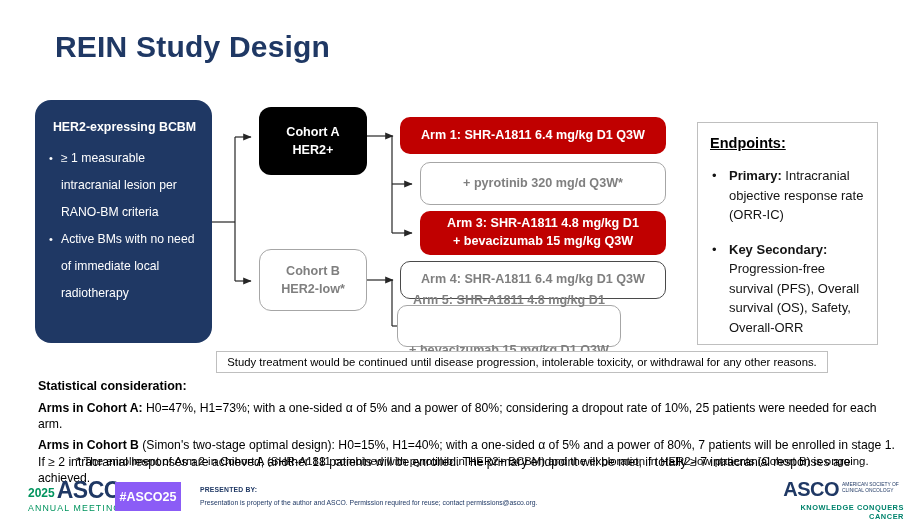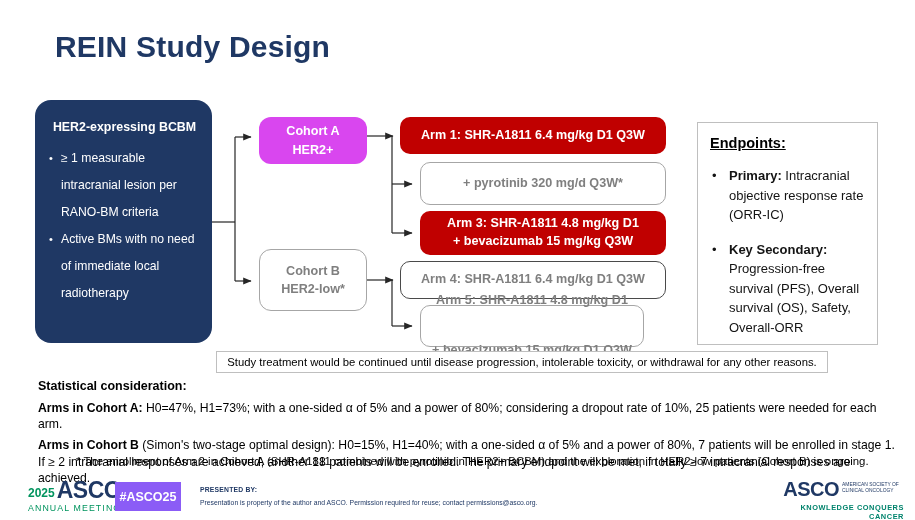--- a/index.html
+++ b/index.html
@@ -13,34 +13,34 @@
   .popbox { position:absolute; left:35px; top:100px; width:177px; height:243px; background:#1F3864;
             border-radius:16px; color:#fff; padding:20px 12px 0 14px; }
   .popbox .ptitle { font-weight:bold; font-size:12.4px; text-align:center; margin-bottom:11px; }
   .popbox ul { list-style:none; }
   .popbox li { position:relative; padding-left:12px; font-size:12.2px; line-height:27px; }
   .popbox li::before { content:"•"; position:absolute; left:0; top:0; font-size:11px; }
 
   
   .cohort { position:absolute; width:108px; display:flex; flex-direction:column; justify-content:center;
             align-items:center; font-weight:bold; font-size:12.6px; line-height:1.45; border-radius:12px; text-align:center; }
-  .cohortA { left:259px; top:117px; height:47px; background:#d946ef; color:#fff; }
+  .cohortA { left:259px; top:107px; height:68px; background:#000000; color:#fff; }
   .cohortB { left:259px; top:249px; height:62px; background:#fff; color:#7F7F7F; border:1.5px solid #A6A6A6; }
 
   
   .arm { position:absolute; display:flex; flex-direction:column; justify-content:center; align-items:center;
          font-weight:bold; font-size:12.6px; line-height:1.4; border-radius:10px; text-align:center; }
   .arm.red { background:#C00000; color:#fff; }
   .arm.outline { background:#fff; color:#7F7F7F; border:1.5px solid #A6A6A6; }
   .arm.outline-dark { background:#fff; color:#7F7F7F; border:1.5px solid #4A4A4A; }
   .arm1 { left:400px; top:117px; width:266px; height:37px; }
   .arm2 { left:420px; top:162px; width:246px; height:43px; }
   .arm3 { left:420px; top:211px; width:246px; height:44px; }
   .arm4 { left:400px; top:261px; width:266px; height:38px; }
-  .arm5 { left:420px; top:305px; width:224px; height:42px;gap:32px; }
+  .arm5 { left:397px; top:305px; width:224px; height:42px;gap:32px; }
 
   
   .endpoints { position:absolute; left:697px; top:122px; width:181px; height:223px; background:#fff;
                border:1px solid #BFBFBF; padding:12px 8px 0 12px; color:#141414; }
   .endpoints .ephead { font-size:14.5px; font-weight:bold; text-decoration:underline; color:#000; margin-bottom:15px; }
   .ep-item { position:relative; padding-left:19px; font-size:13px; line-height:1.5; margin-bottom:15px; }
   .ep-item::before { content:"•"; position:absolute; left:2px; top:0; }
   .ep-lead { font-weight:bold; }
 
   

